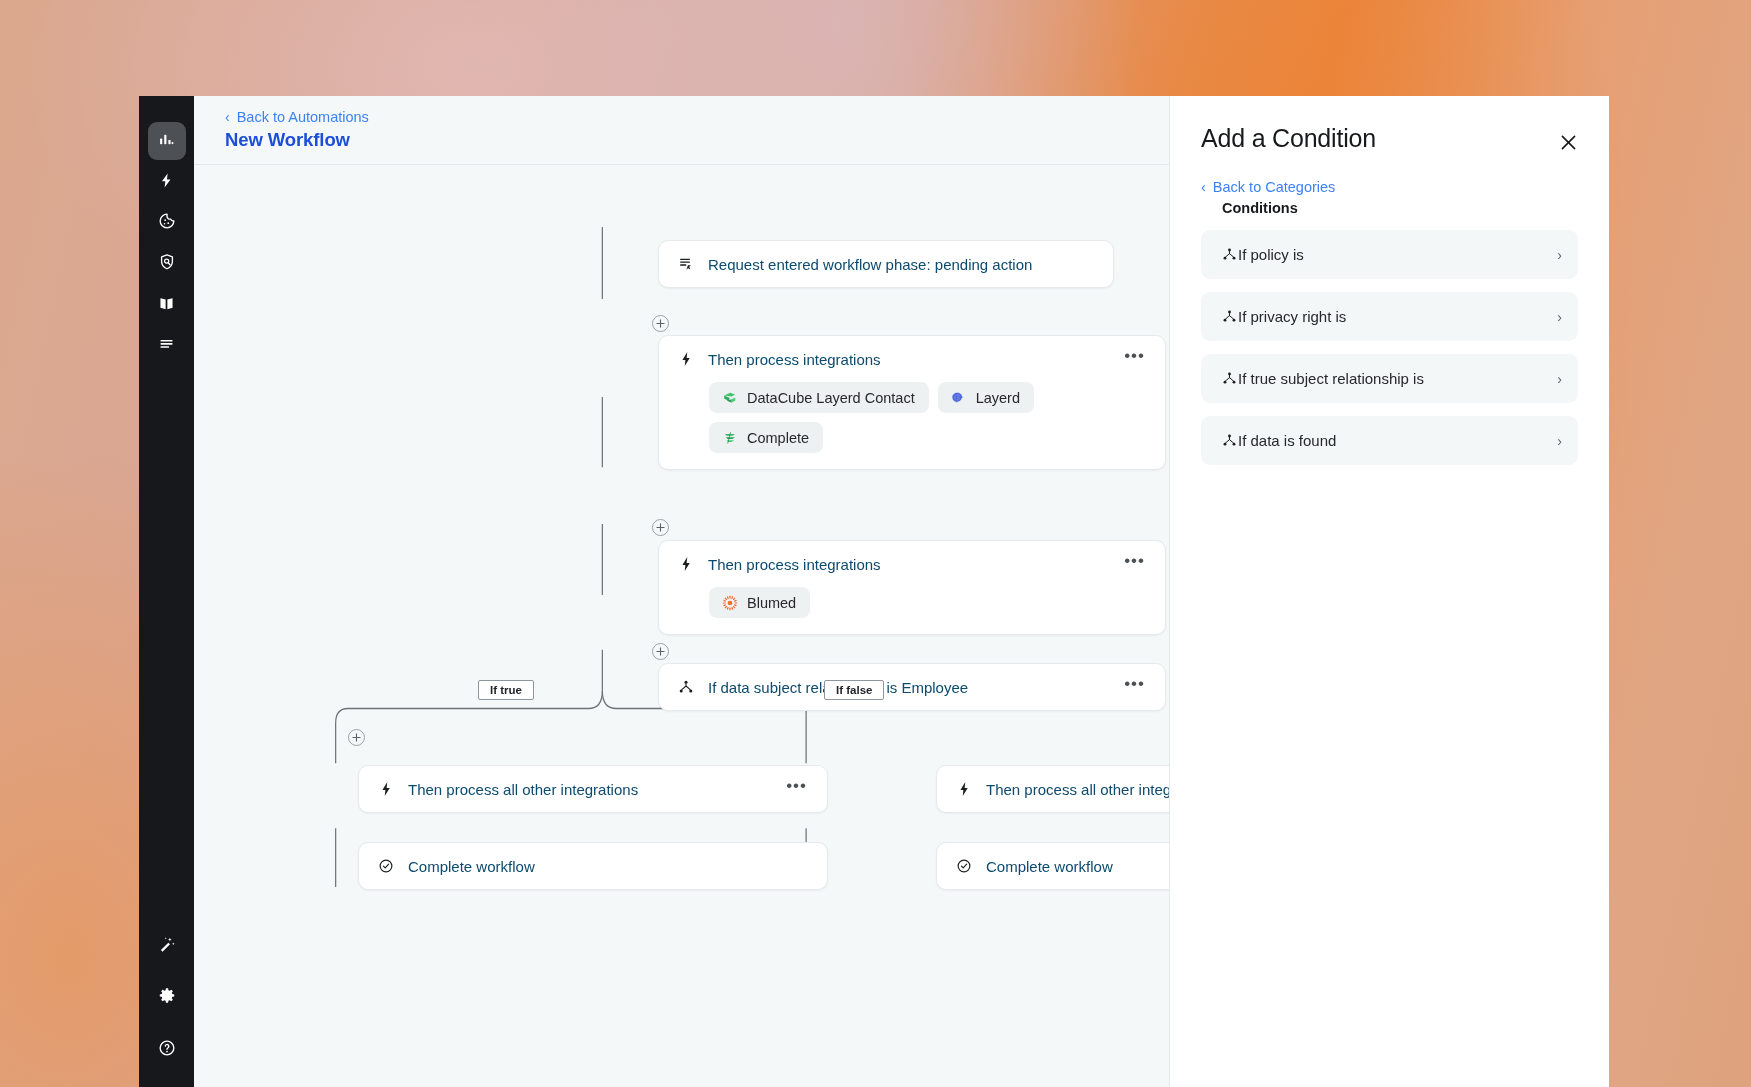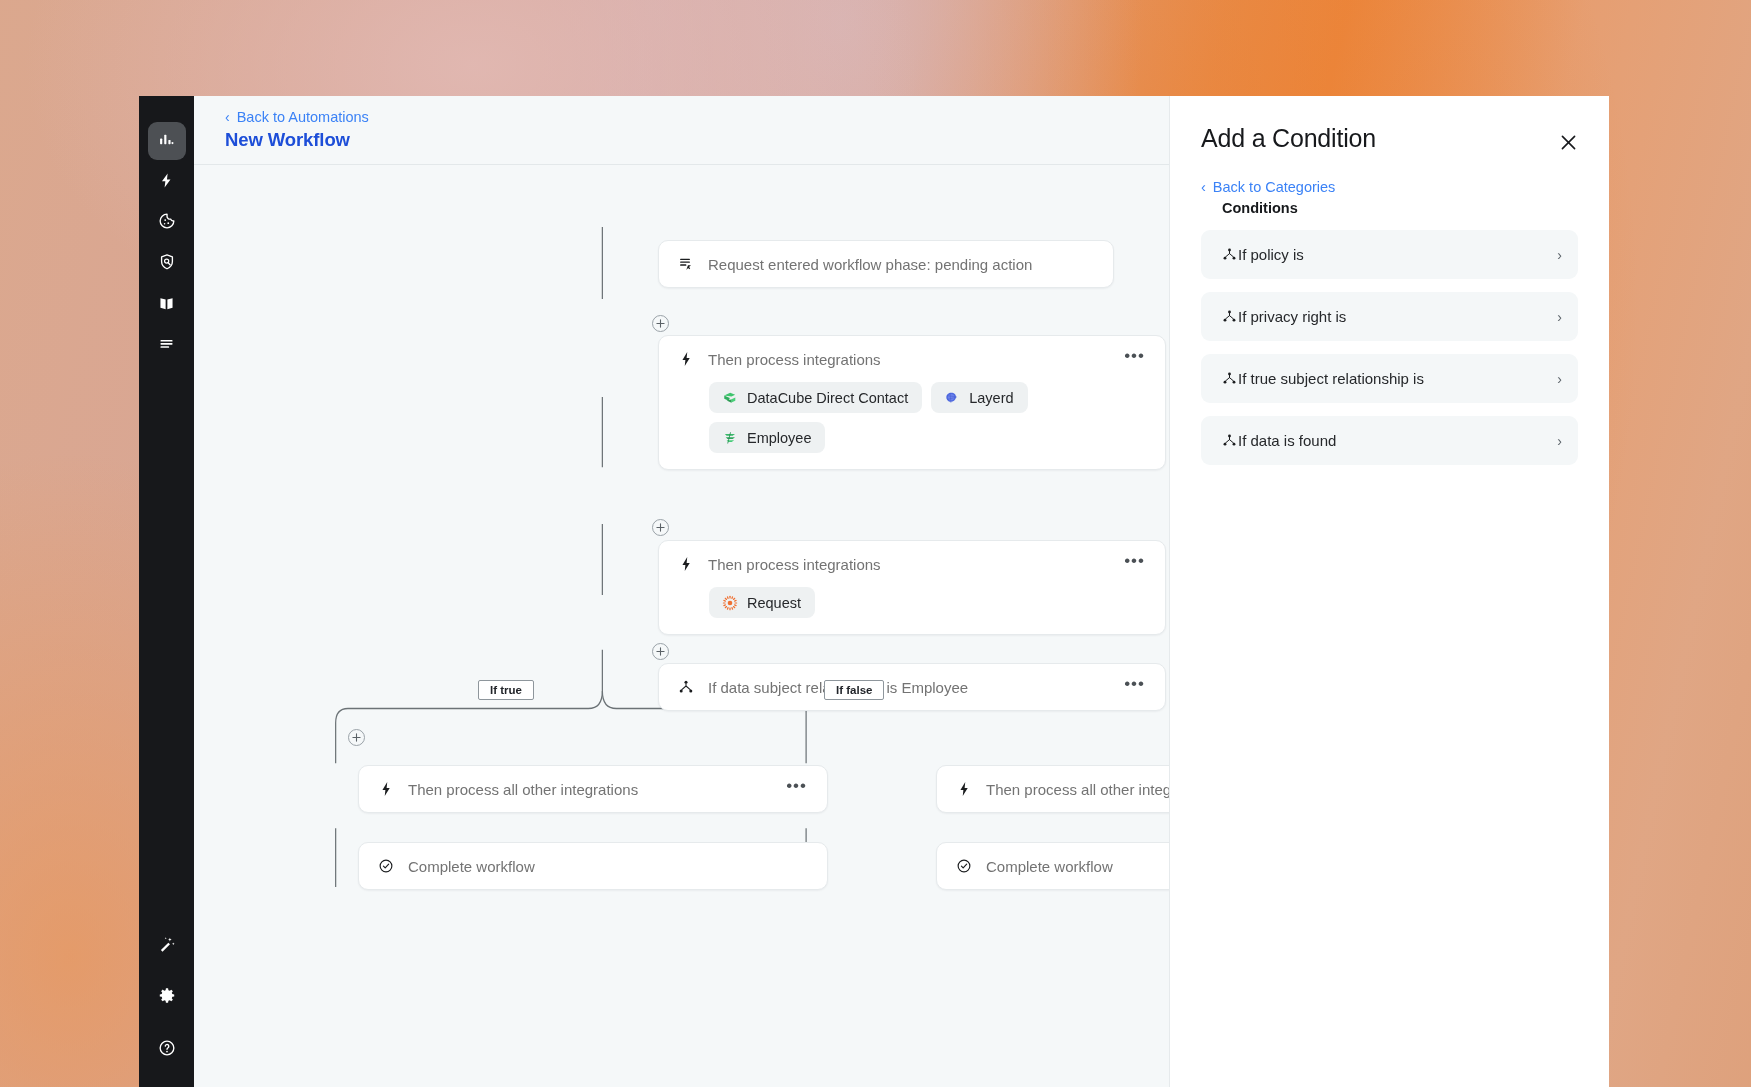--- a/index.html
+++ b/index.html
@@ -160,21 +160,21 @@
     flex: 0 0 auto;
   }
   .node-ico {
     width: 18px; height: 18px;
     display: flex; align-items: center; justify-content: center;
     color: #1b1d1f;
     flex: 0 0 18px;
   }
   .node-label {
     font-size: 15px;
-    color: #737373;
+    color: #0c4a6e;
     white-space: nowrap;
   }
   .node-menu {
     margin-left: auto;
     color: #4b5055;
     font-size: 17px;
     letter-spacing: 1px;
     line-height: 8px;
     cursor: pointer;
     padding: 0 2px 6px 10px;
@@ -450,42 +450,42 @@
         <div class="chips">
           <span class="chip">
             <span class="chip-ico">
               <svg width="16" height="16" viewBox="0 0 18 18" fill="none">
                 <path d="M2.5 6.2L9.2 3l5.6 2.4-4.2 1.9z" fill="#3ec46d"></path>
                 <path d="M2.5 6.2l6.3 2.8-1.2 3.2-5.1-2.3z" fill="#2fae5d"></path>
                 <path d="M15 8.4l-4.9 2.3.5 3.4 4.4-2z" fill="#49d079"></path>
                 <path d="M5.2 11.9l5.5 2.4-.4-3.5z" fill="#2c9b53"></path>
               </svg>
             </span>
-            <span>DataCube Direct Contact</span>
+            <span>DataCube Layerd Contact</span>
           </span>
           <span class="chip">
             <span class="chip-ico">
               <svg width="16" height="16" viewBox="0 0 18 18" fill="none">
                 <path d="M4.2 4.4c2.3-1.9 6.1-2 8 .2 2 2.3 1.5 5.9-.9 7.6-2.4 1.7-6 1.4-7.7-1-1.6-2.3-1.3-5.3.6-6.8z" fill="#4f6ae0"></path>
                 <path d="M5.4 5.6c1.6-1.3 4.3-1.4 5.6.1 1.4 1.6 1 4.1-.6 5.3-1.7 1.2-4.2 1-5.4-.7-1.1-1.6-.9-3.7.4-4.7z" fill="#6b81ea"></path>
                 <path d="M6.8 3.2l1 11.4M3.6 6.4l10.8 1.4M3.8 10.6l10.4-2.6" stroke="#3d55cc" stroke-width=".7" opacity=".65"></path>
               </svg>
             </span>
             <span>Layerd</span>
           </span>
           <span class="chip">
             <span class="chip-ico">
               <svg width="16" height="16" viewBox="0 0 18 18" fill="none">
                 <path d="M3.2 4.6h11.4l-2.6 2H5.2z" fill="#39b96a"></path>
                 <path d="M4.2 8.1h10.4l-2.6 2H6.2z" fill="#2ea65c"></path>
                 <path d="M5.2 11.6h8.4l-2.6 2H7.2z" fill="#46cc78"></path>
                 <path d="M9.6 2.6L6.4 15.2" stroke="#1f8a4b" stroke-width=".9"></path>
               </svg>
             </span>
-            <span>Employee</span>
+            <span>Complete</span>
           </span>
         </div>
       </div>
 
       <div class="plus" style="left:458px; top:354px;">
         <svg width="9" height="9" viewBox="0 0 10 10">
             <path d="M5 1v8M1 5h8" stroke="#5b6267" stroke-width="1.2" stroke-linecap="round"></path>
           </svg>
       </div>
 
@@ -519,21 +519,21 @@
                     <rect x="0.9" y="8.3" width="3.1" height="1.4" rx=".6" transform="rotate(22.5 9 9)"></rect>
                     <rect x="14" y="8.3" width="3.1" height="1.4" rx=".6" transform="rotate(22.5 9 9)"></rect>
                     <rect x="8.3" y="0.9" width="1.4" height="3.1" rx=".6" transform="rotate(67.5 9 9)"></rect>
                     <rect x="8.3" y="14" width="1.4" height="3.1" rx=".6" transform="rotate(67.5 9 9)"></rect>
                     <rect x="0.9" y="8.3" width="3.1" height="1.4" rx=".6" transform="rotate(67.5 9 9)"></rect>
                     <rect x="14" y="8.3" width="3.1" height="1.4" rx=".6" transform="rotate(67.5 9 9)"></rect>
                   </g>
                 </g>
               </svg>
             </span>
-            <span>Request</span>
+            <span>Blumed</span>
           </span>
         </div>
       </div>
 
       <div class="plus" style="left:458px; top:478px;">
         <svg width="9" height="9" viewBox="0 0 10 10">
             <path d="M5 1v8M1 5h8" stroke="#5b6267" stroke-width="1.2" stroke-linecap="round"></path>
           </svg>
       </div>
 

